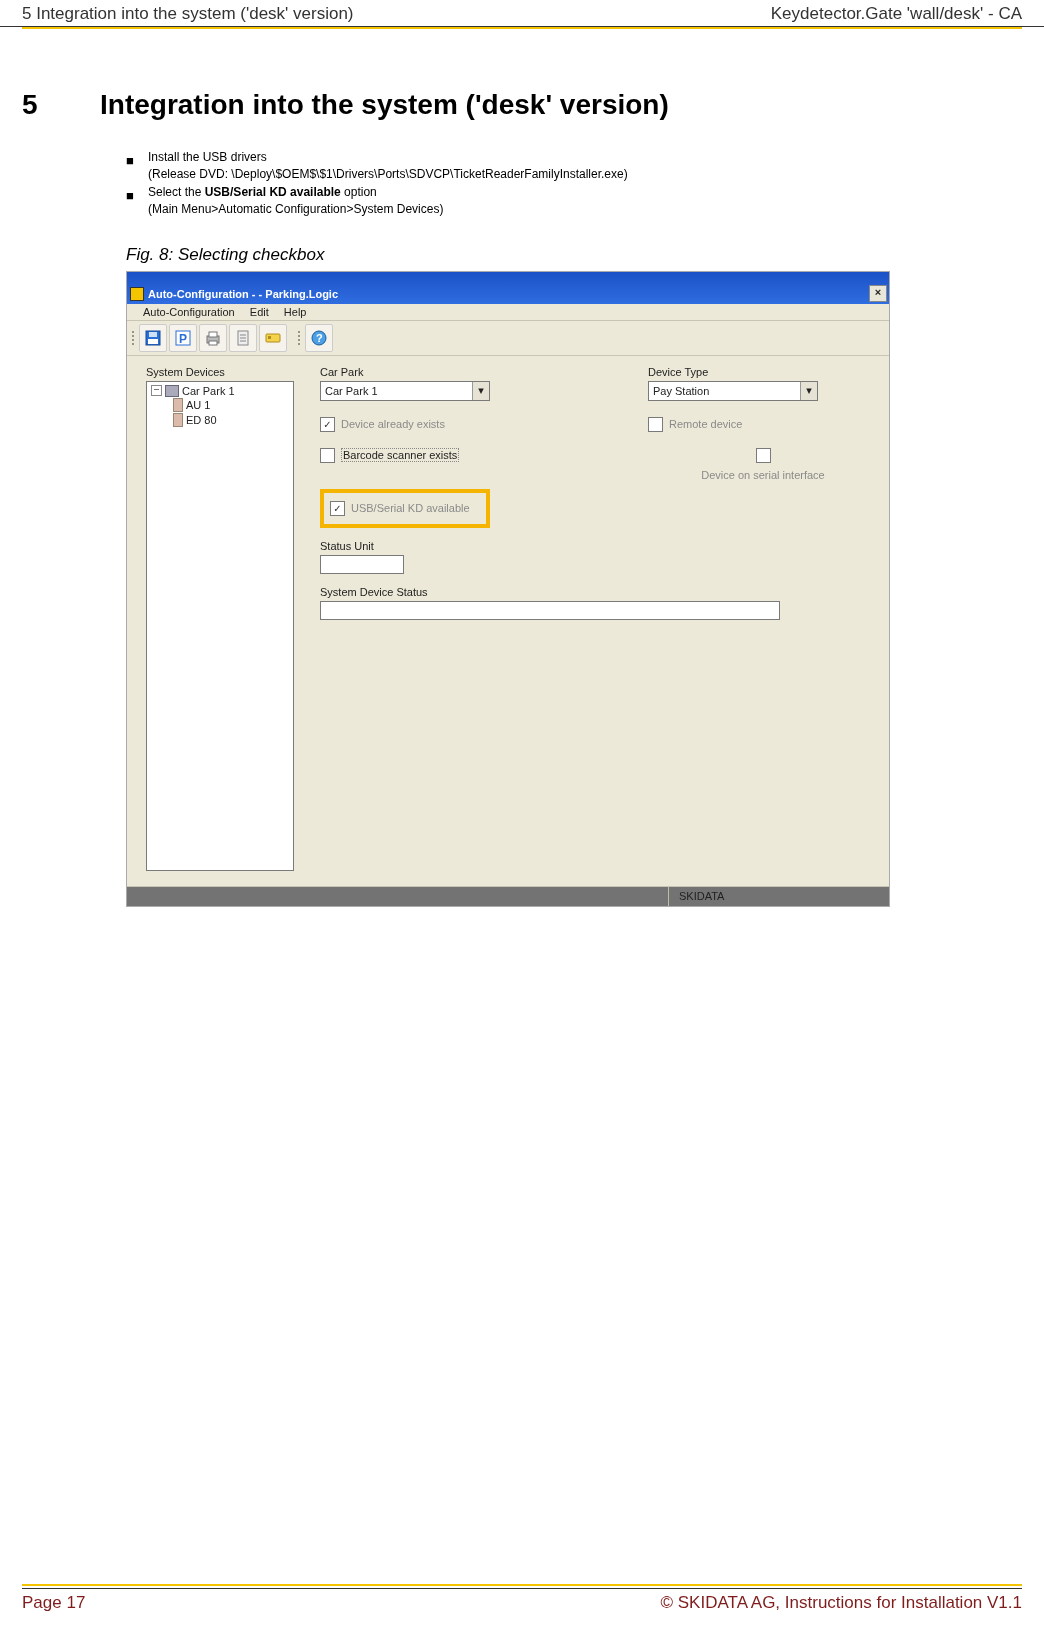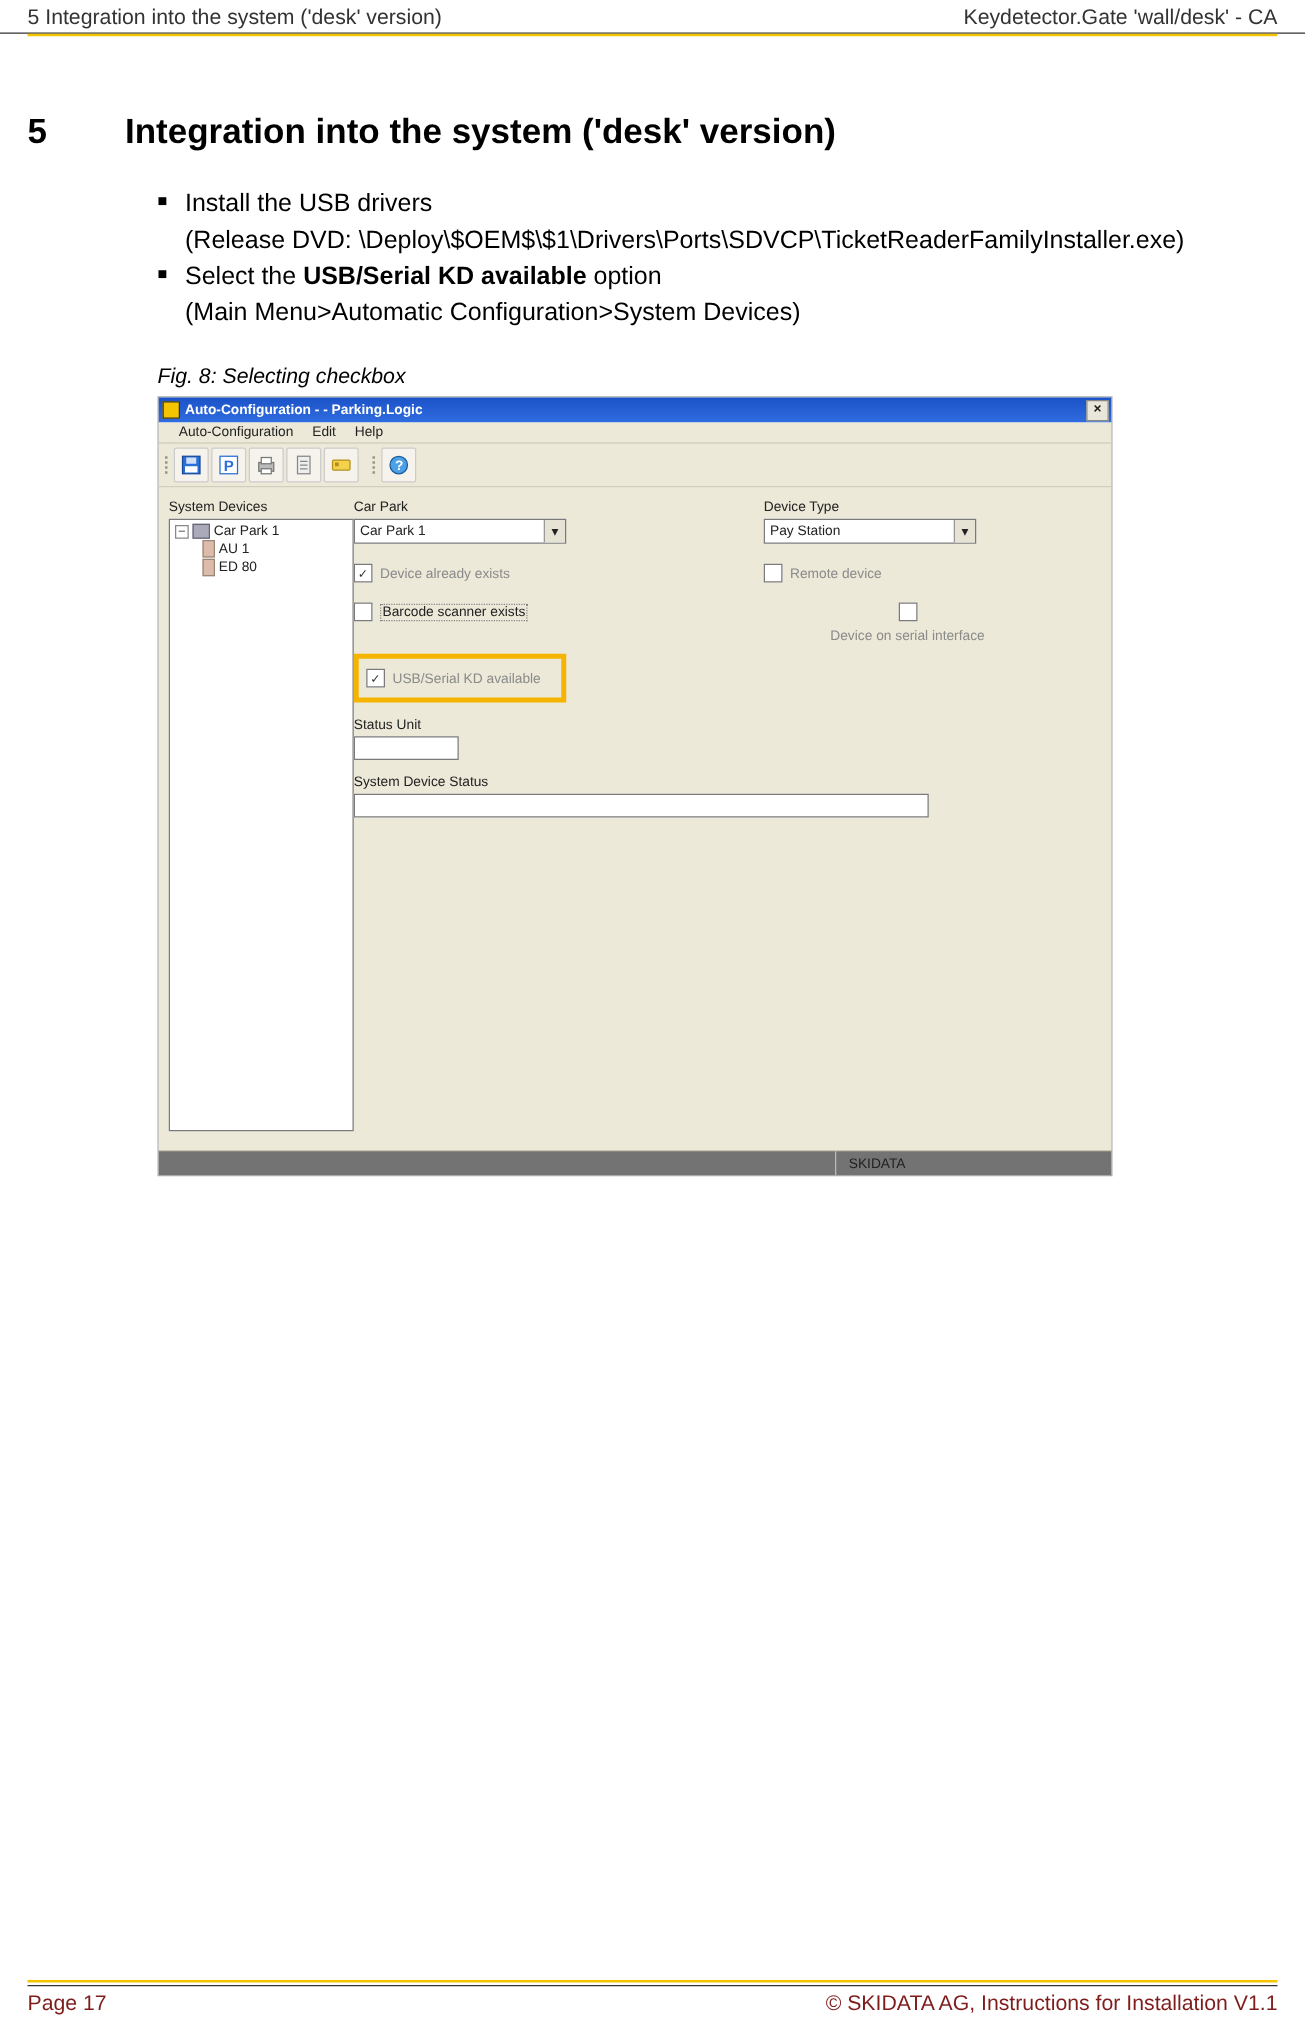--- a/index.html
+++ b/index.html
@@ -33,21 +33,21 @@
     margin: 0 0 28px 0;
   }
   .sec-num {
     display: inline-block;
     width: 78px;
   }
   ul.bullets {
     list-style: none;
     margin: 0 0 0 104px;
     padding: 0;
-    font-size: 20px;
+    font-size: 12px;
   }
   ul.bullets > li {
     position: relative;
     padding-left: 22px;
     line-height: 1.45;
   }
   ul.bullets > li.top::before {
     content: "■";
     position: absolute;
     left: 0;
@@ -68,21 +68,21 @@
     font-size: 11px;
     color: #222;
   }
   .titlebar {
     background: linear-gradient(to bottom, #1b52c7, #2f6de0);
     color: #fff;
     height: 20px;
     display: flex;
     align-items: center;
     justify-content: space-between;
-    padding: 0 2px 0 3px;
+    padding: 12px 2px 0 3px;
     font-weight: bold;
     gap: 24px;
   }
   .titlebar-left { display: flex; align-items: center; gap: 4px; }
   .titlebar-icon {
     width: 14px; height: 14px;
     background: #f5c400;
     border: 1px solid #333;
     box-sizing: border-box;
   }
@@ -116,23 +116,24 @@
     background: #f5f3eb;
     display: flex;
     align-items: center;
     justify-content: center;
     border-radius: 2px;
   }
   .tool-sep { width: 6px; }
   .workarea {
     display: flex;
     background: #ece9d8;
-    padding: 10px 12px 14px 8px;
+    padding: 10px 12px 14px 19px;
     min-height: 530px;
     box-sizing: border-box;
+    gap: 26px;
   }
   .panel-label {
     color: #222;
     margin-bottom: 3px;
   }
   .tree-box {
     width: 148px;
     height: 490px;
     background: #fff;
     border: 1px solid #7a7a7a;

